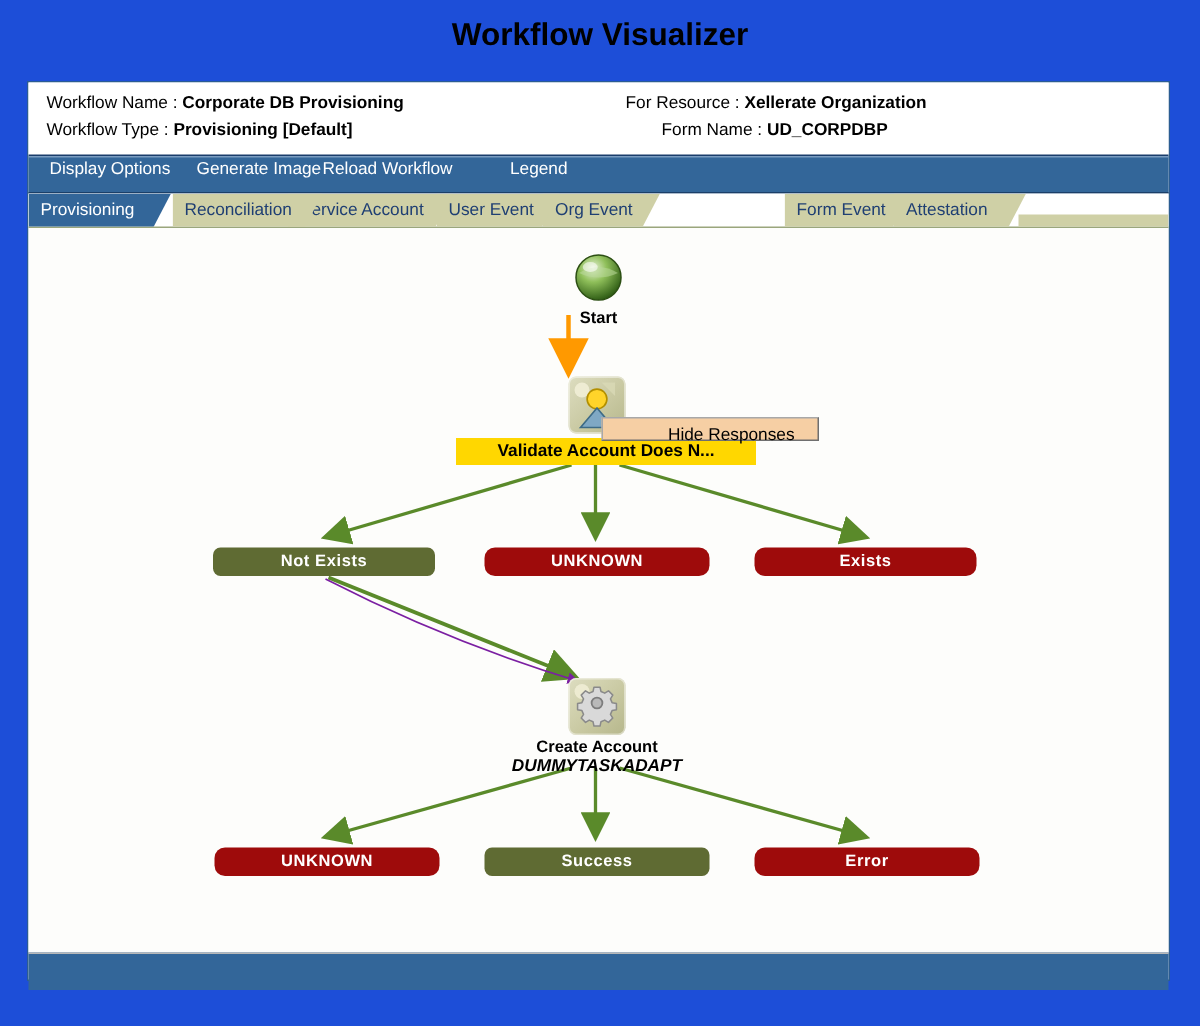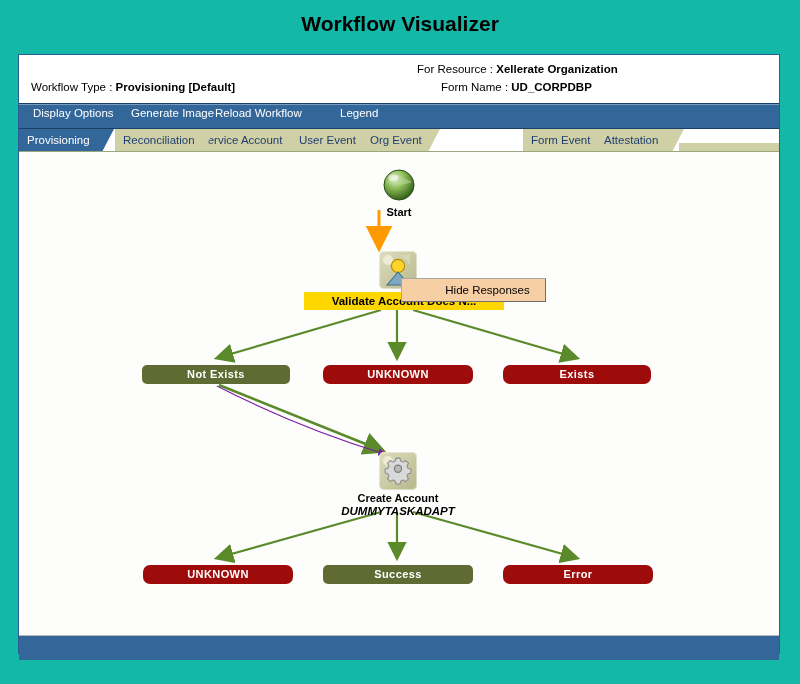--- a/index.html
+++ b/index.html
@@ -7,21 +7,21 @@
     margin: 0;
     padding: 0;
     background: #ffffff;
     font-family: "Liberation Sans", sans-serif;
   }
   #root {
     position: relative;
     width: 800px;
     height: 684px;
     overflow: hidden;
-    background: #14b8a6;
+    background: #1d4ed8;
   }
 
   
   .page-title {
     position: absolute;
     top: 12px;
     left: 0;
     width: 800px;
     text-align: center;
     font-size: 21px;
@@ -202,21 +202,21 @@
     font-weight: bold;
     text-align: center;
     white-space: nowrap;
     overflow: hidden;
     cursor: pointer;
   }
 
   
   .popup {
     position: absolute;
-    height: 24px;
+    height: 16px;
     line-height: 23px;
     background: #f6cfa4;
     border: 1px solid #a8a8a8;
     border-right-color: #6f6f6f;
     border-bottom-color: #6f6f6f;
     color: #000000;
     font-size: 11.5px;
     text-align: center;
     cursor: pointer;
     box-sizing: border-box;
@@ -227,20 +227,24 @@
 </head>
 <body>
 
 <div id="root">
 
   <div class="page-title">Workflow Visualizer</div>
 
   <div class="app-frame">
 
     <div class="info-header">
+      <div class="info-row r1 wf-name-l">
+        <span class="info-label">Workflow Name :</span>
+        <span class="info-value">Corporate DB Provisioning</span>
+      </div>
       <div class="info-row r2 wf-type-l">
         <span class="info-label">Workflow Type :</span>
         <span class="info-value">Provisioning [Default]</span>
       </div>
       <div class="info-row r1 res-l">
         <span class="info-label">For Resource :</span>
         <span class="info-value">Xellerate Organization</span>
       </div>
       <div class="info-row r2 form-l">
         <span class="info-label">Form Name :</span>

